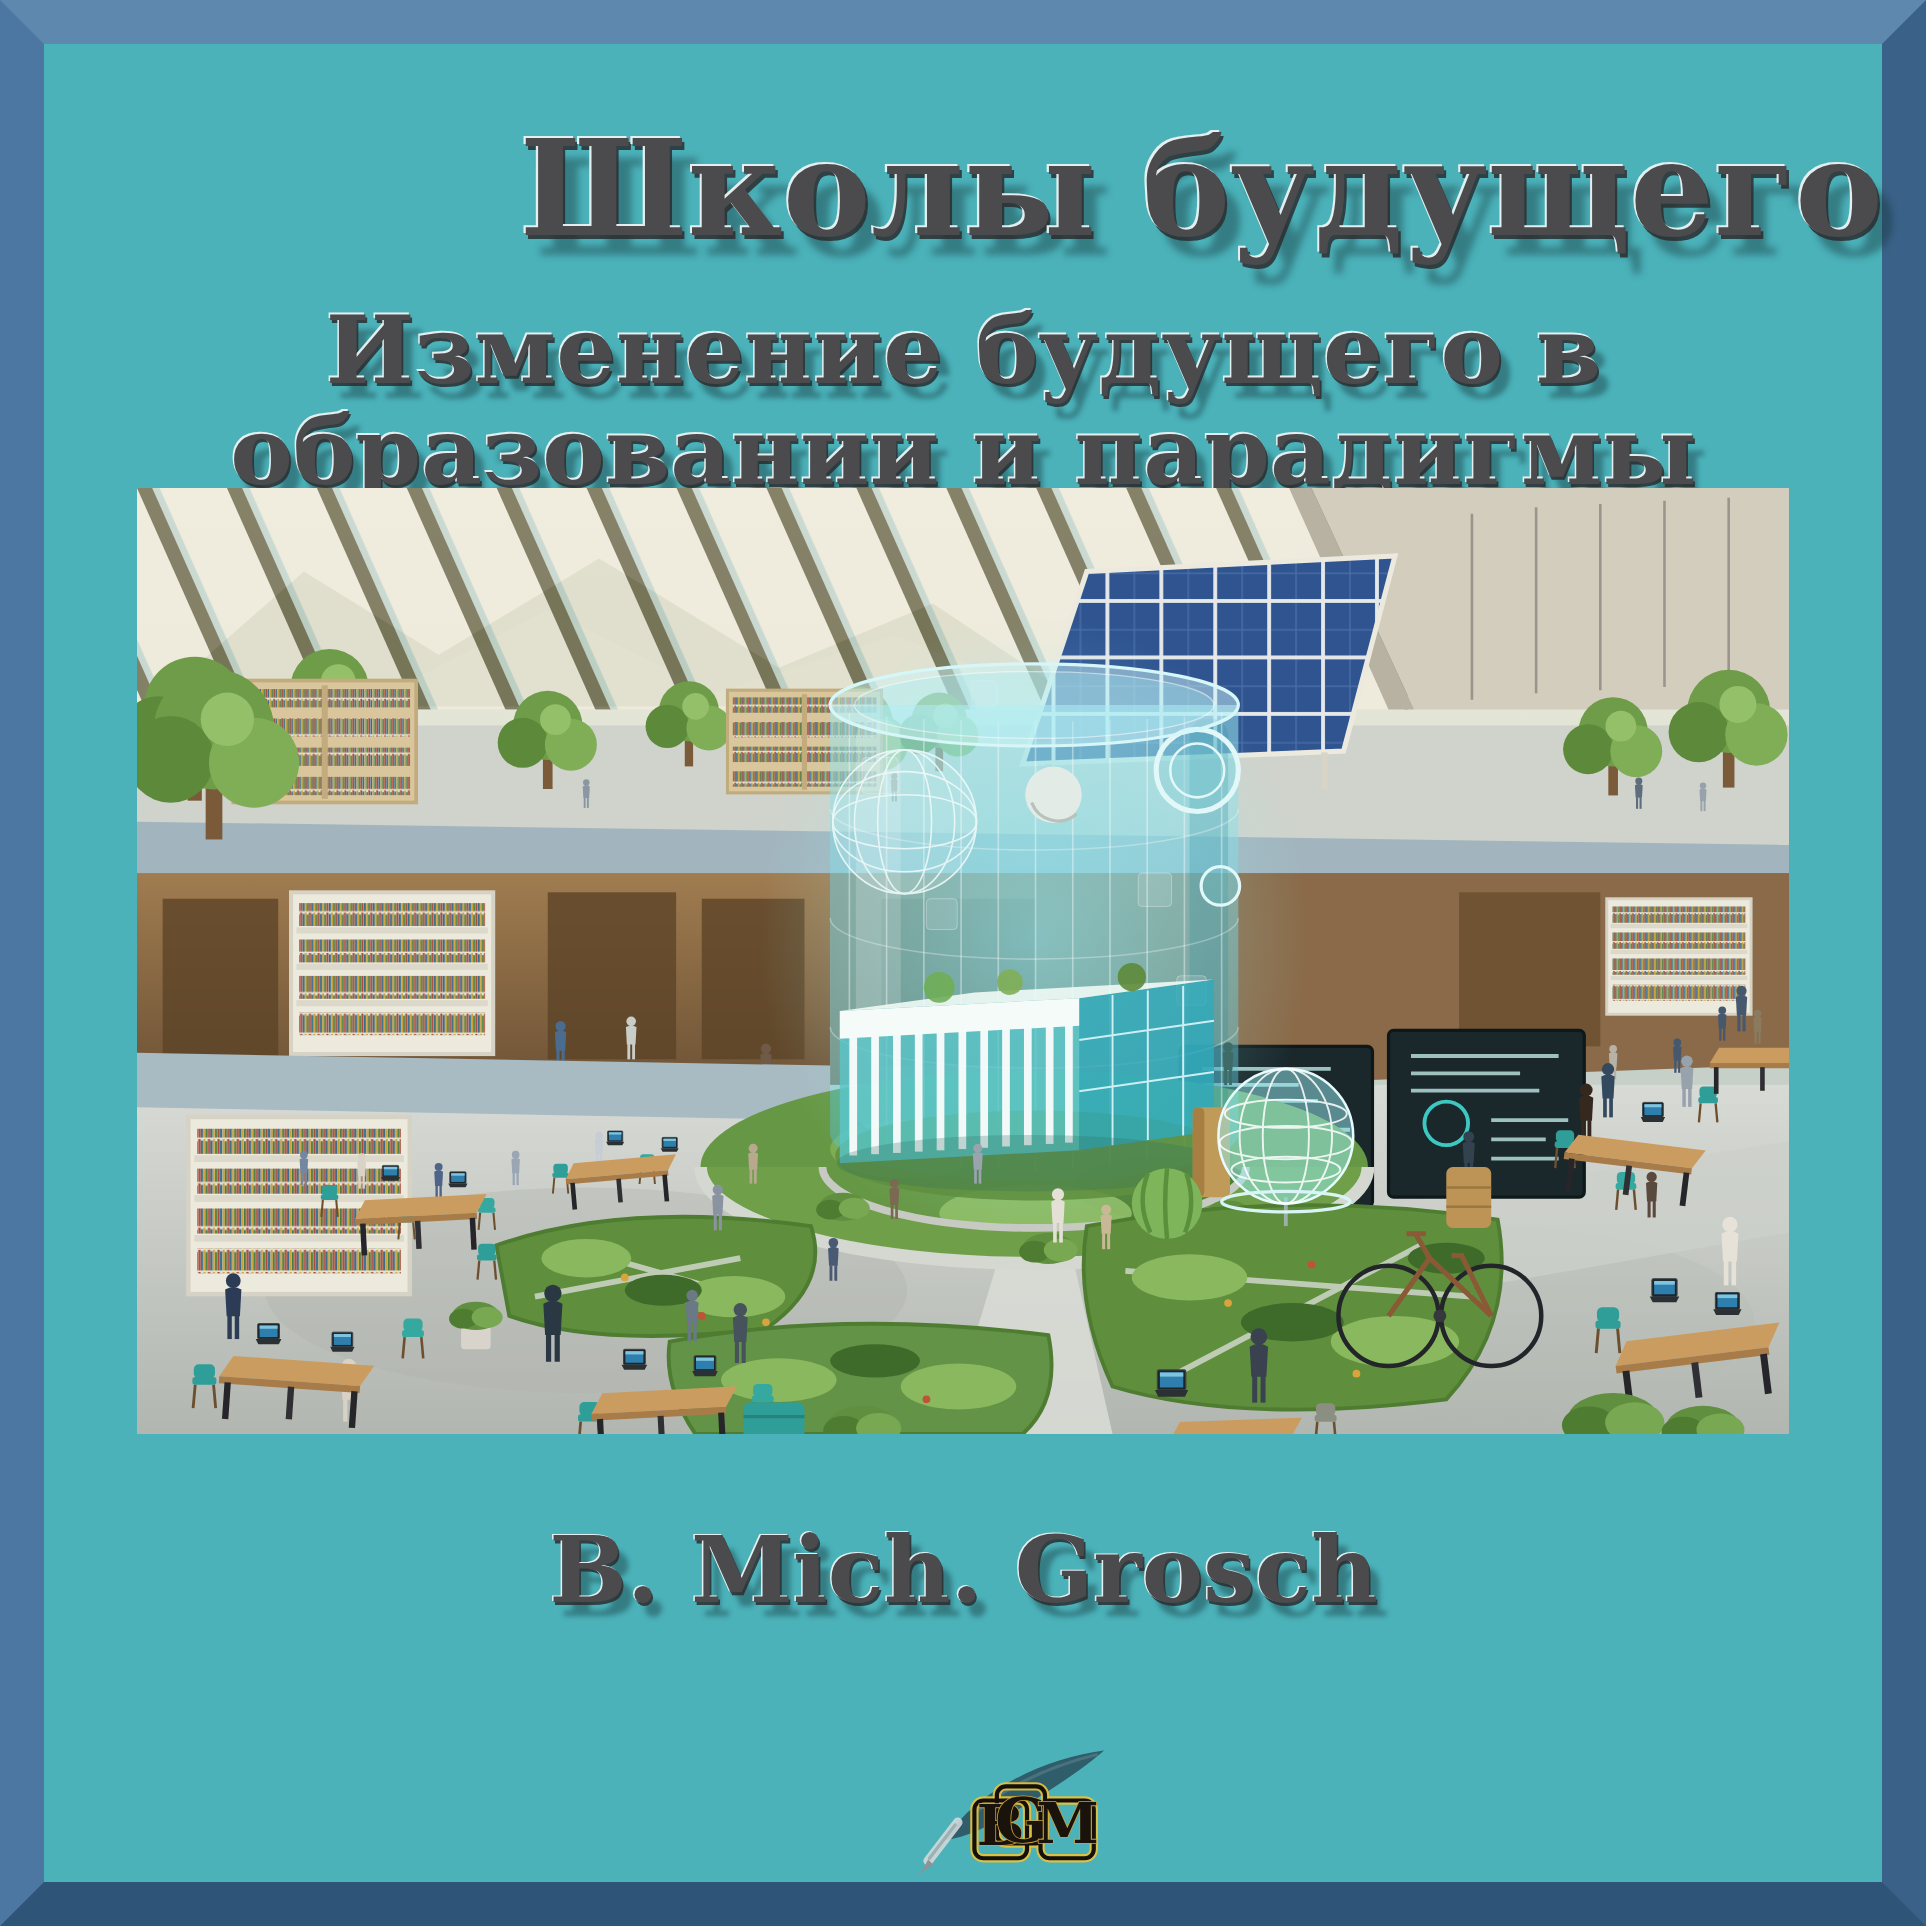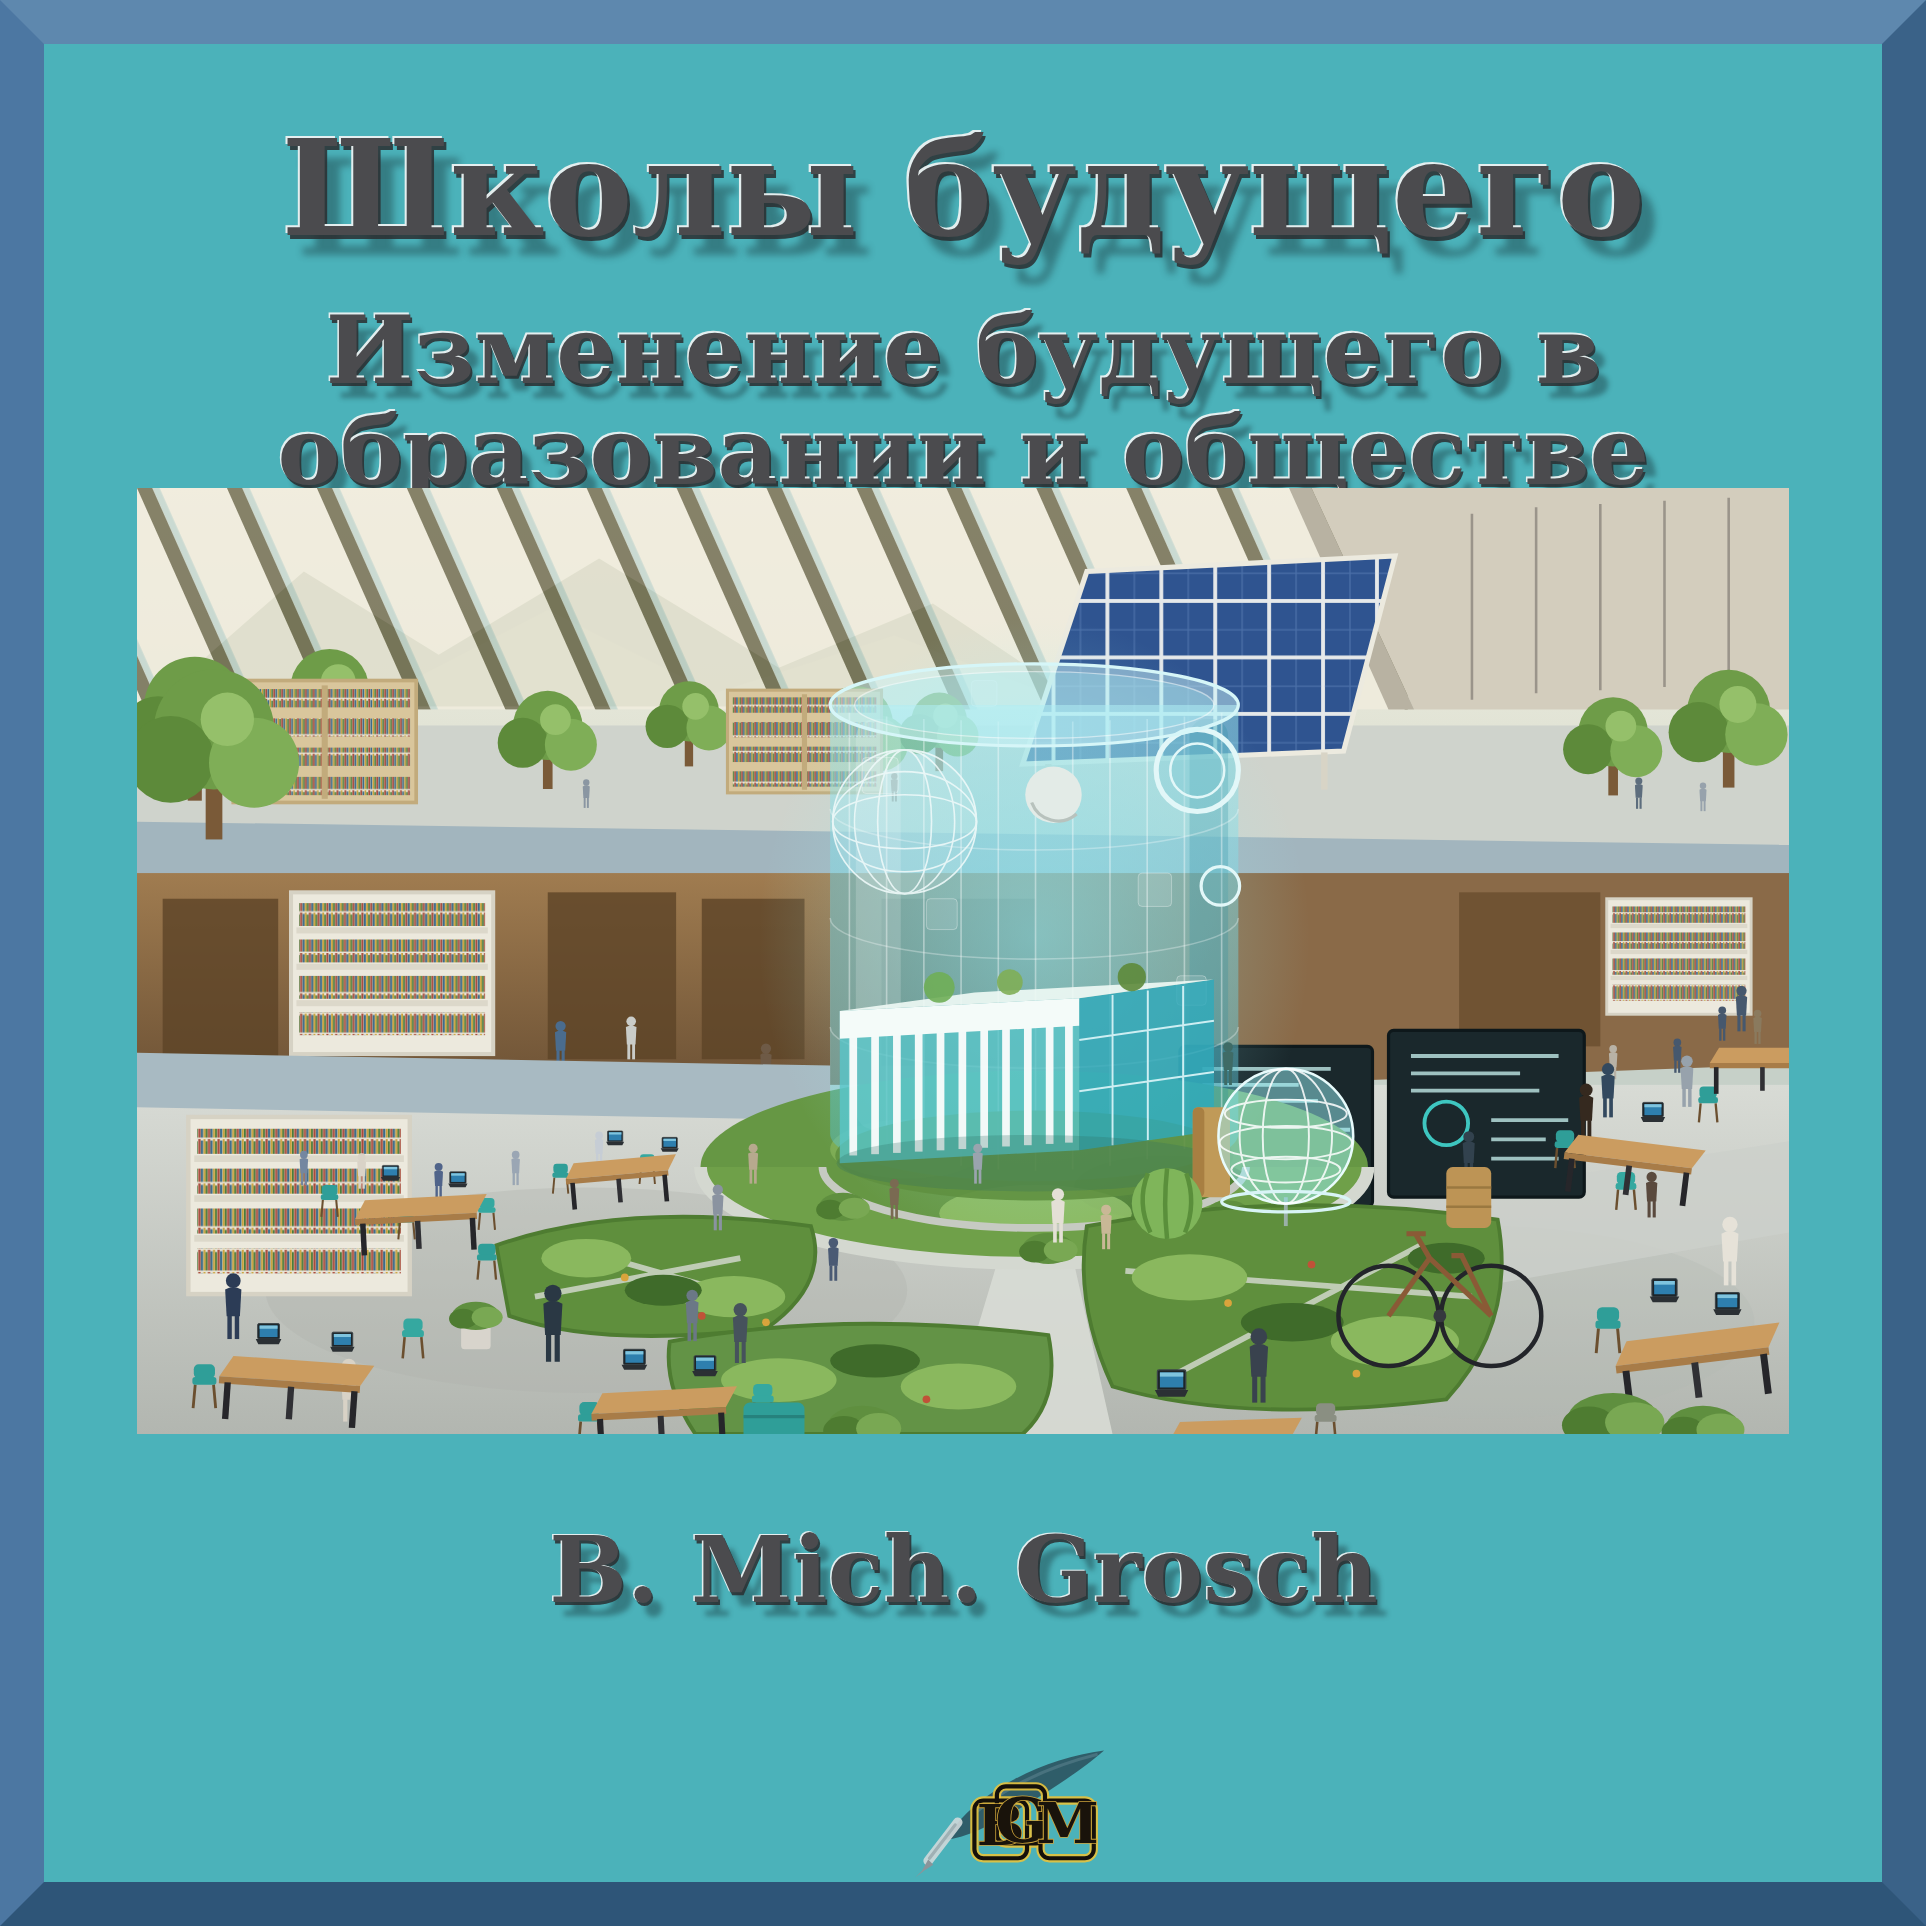--- a/index.html
+++ b/index.html
@@ -12,40 +12,40 @@
     font-family:"DejaVu Serif","Liberation Serif",serif;
   }
   .embossed{
     position:absolute;left:0;width:1839px;text-align:center;
     color:#4b4b4e;font-weight:bold;
     text-shadow:
       -0.016em -0.016em 0 rgba(236,242,242,.95),
       0.018em 0.028em 0 rgba(42,45,47,.85),
       0.115em 0.155em 0.06em rgba(24,52,58,.42);
   }
-  .title{top:76px;font-size:132px;line-height:1.05;}
+  .title{top:76px;font-size:132px;line-height:1.05;text-align:right;}
   .subtitle{top:256px;font-size:94px;line-height:1.07;}
   .authors{top:1475px;font-size:92px;line-height:1.12;}
   .photo{
     position:absolute;left:93px;top:444px;width:1652px;height:946px;
     display:block;background:#cfd3cc;
   }
   .logo{position:absolute;left:847px;top:1700px;width:231px;height:138px;}
   .logo text{font-family:"DejaVu Serif","Liberation Serif",serif;font-weight:bold;}
 </style>
 </head>
 <body>
 
 <div class="page">
 
   <div class="embossed title">Школы будущего</div>
 
   <div class="embossed subtitle">
     <div>Изменение будущего в</div>
-    <div>образовании и обществе</div>
+    <div>образовании и парадигмы</div>
   </div>
 
   <svg class="photo" viewBox="0 0 2574 1474" preserveAspectRatio="none">
     <defs>
       <linearGradient id="roofG" x1="0" y1="0" x2="0" y2="1">
         <stop offset="0" stop-color="#f3efe1"></stop>
           <stop offset="1" stop-color="#e2e4d6"></stop>
       </linearGradient>
       <linearGradient id="floorG" x1="0" y1="0" x2="0" y2="1">
         <stop offset="0" stop-color="#d8dbd5"></stop>

